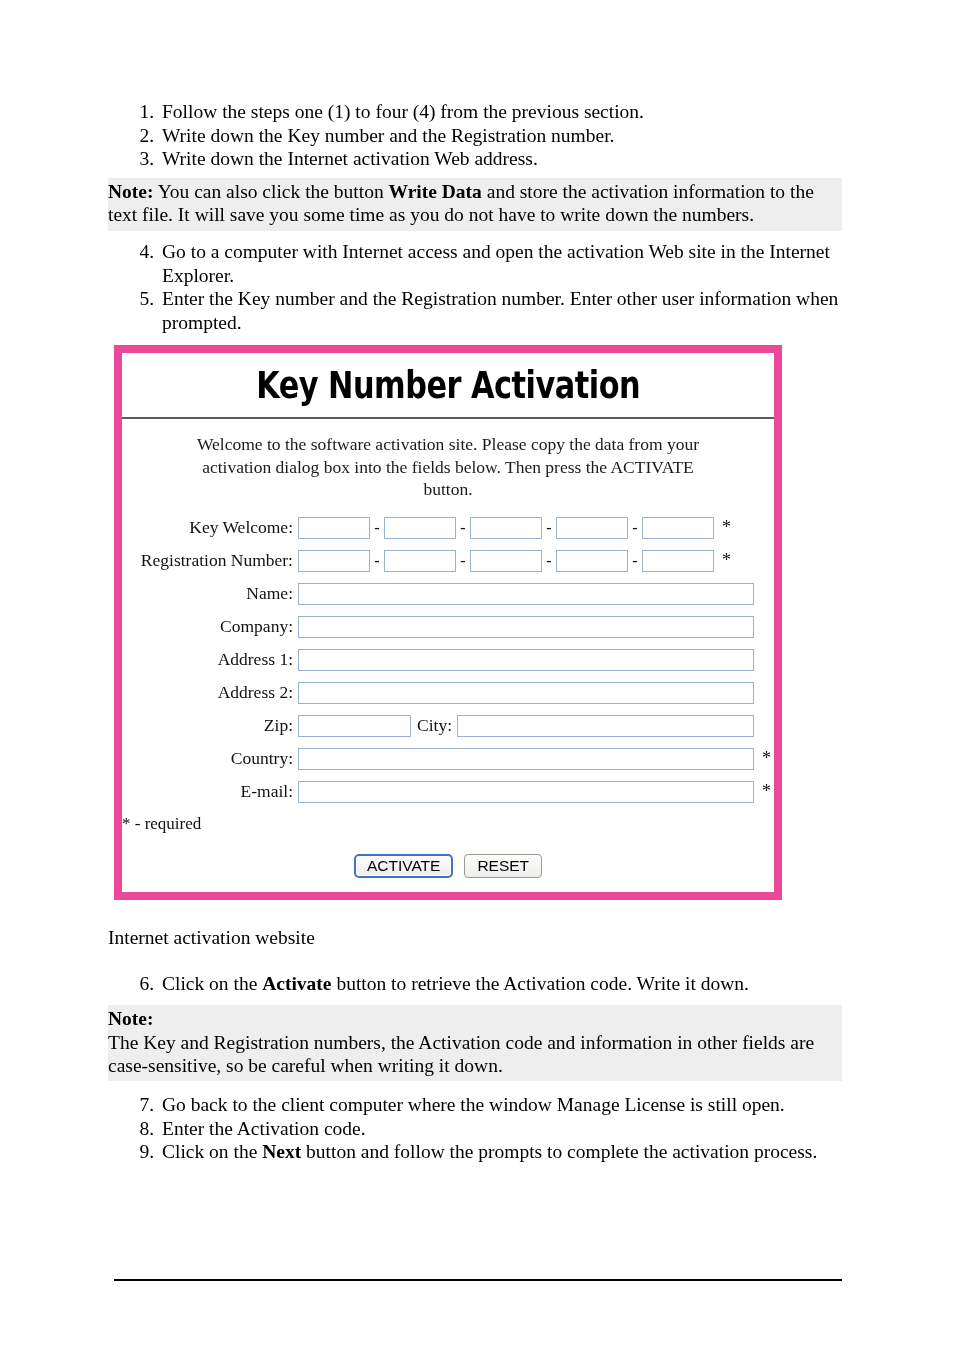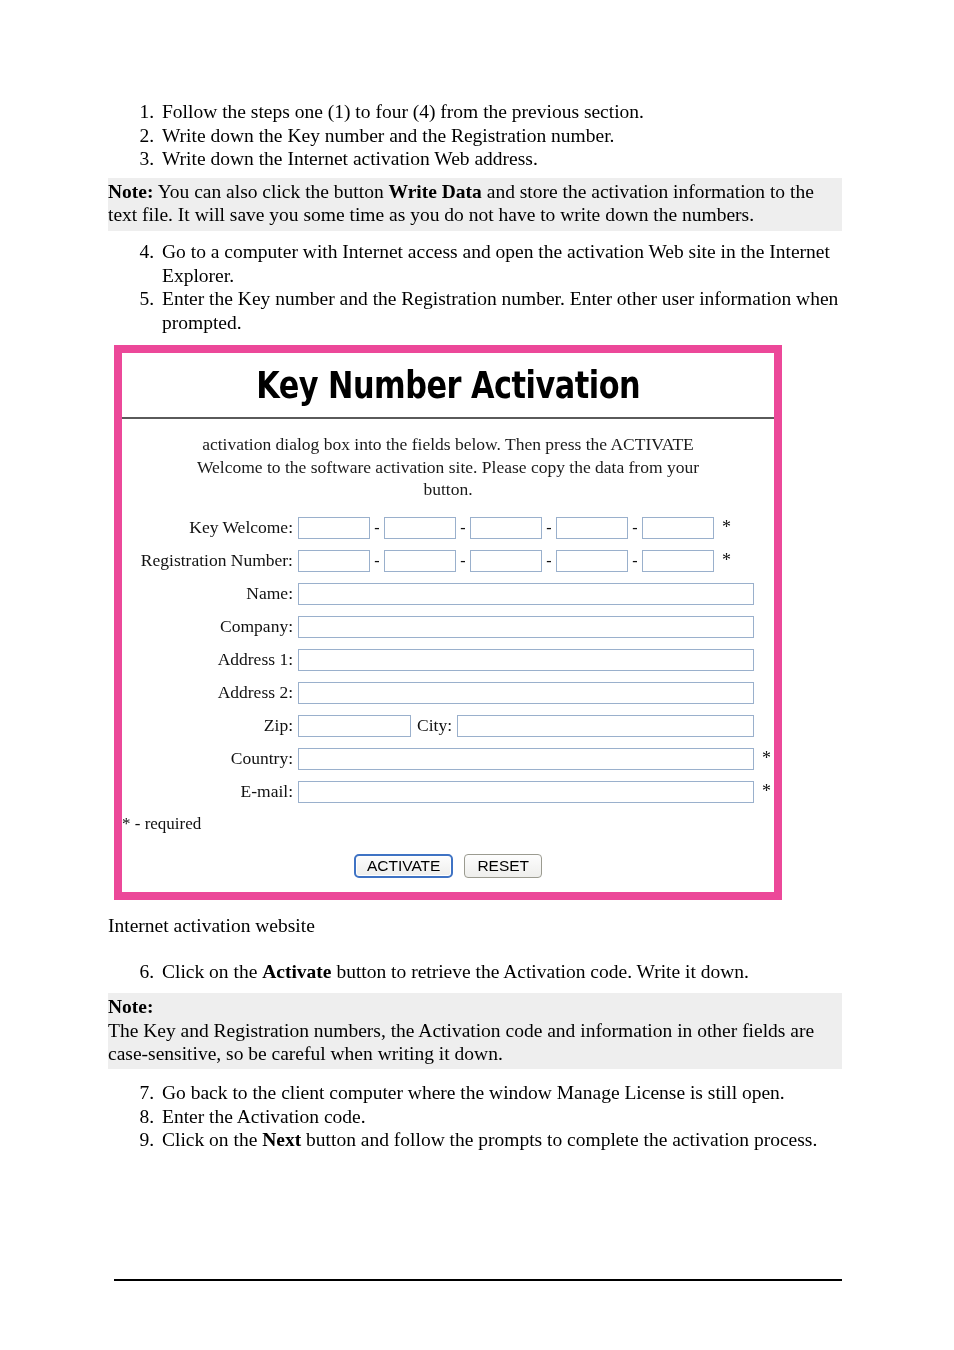--- a/index.html
+++ b/index.html
@@ -65,21 +65,21 @@
     font-weight: bold;
   }
   .note-box.two-line {
     padding-bottom: 4px;
   }
   .bold { font-weight: bold; }
 
   .caption {
     font-size: 19.5px;
     line-height: 23.6px;
-    margin-top: 0;
+    margin-top: 12px;
   }
 
   
   .shot-wrap {
     position: absolute;
     left: 114px;
     top: 345px;
     width: 668px;
     height: 555px;
     border: 8px solid #ec4899;
@@ -248,22 +248,22 @@
     </ol>
   </div>
 
   <div class="shot-wrap">
 
     <div class="shot-title">
       <span>Key Number Activation</span>
     </div>
 
     <div class="shot-intro">
+      <div>Welcome to the software activation site. Please copy the data from your</div>
       <div>activation dialog box into the fields below. Then press the ACTIVATE</div>
-      <div>Welcome to the software activation site. Please copy the data from your</div>
       <div>button.</div>
     </div>
 
     <div class="form-rows">
 
       <div class="frow">
         <div class="flabel">Key Welcome:</div>
         <input class="tb seg" type="text" value="" style="">
         <span class="dash">-</span>
         <input class="tb seg" type="text" value="" style="">

